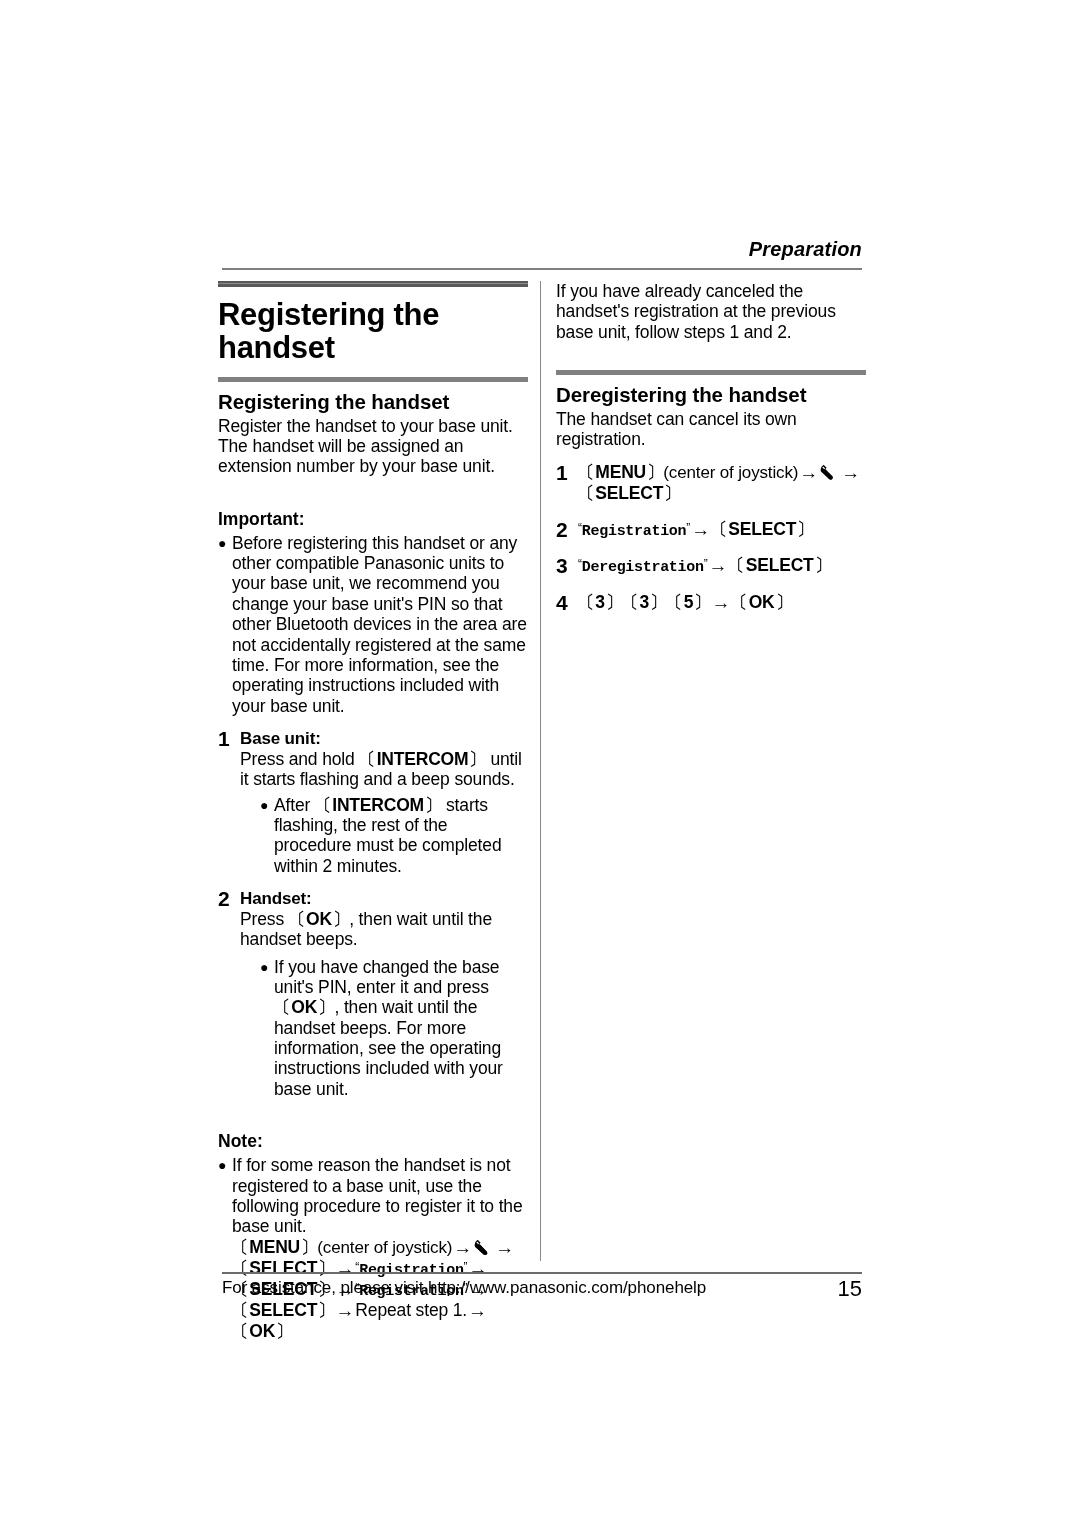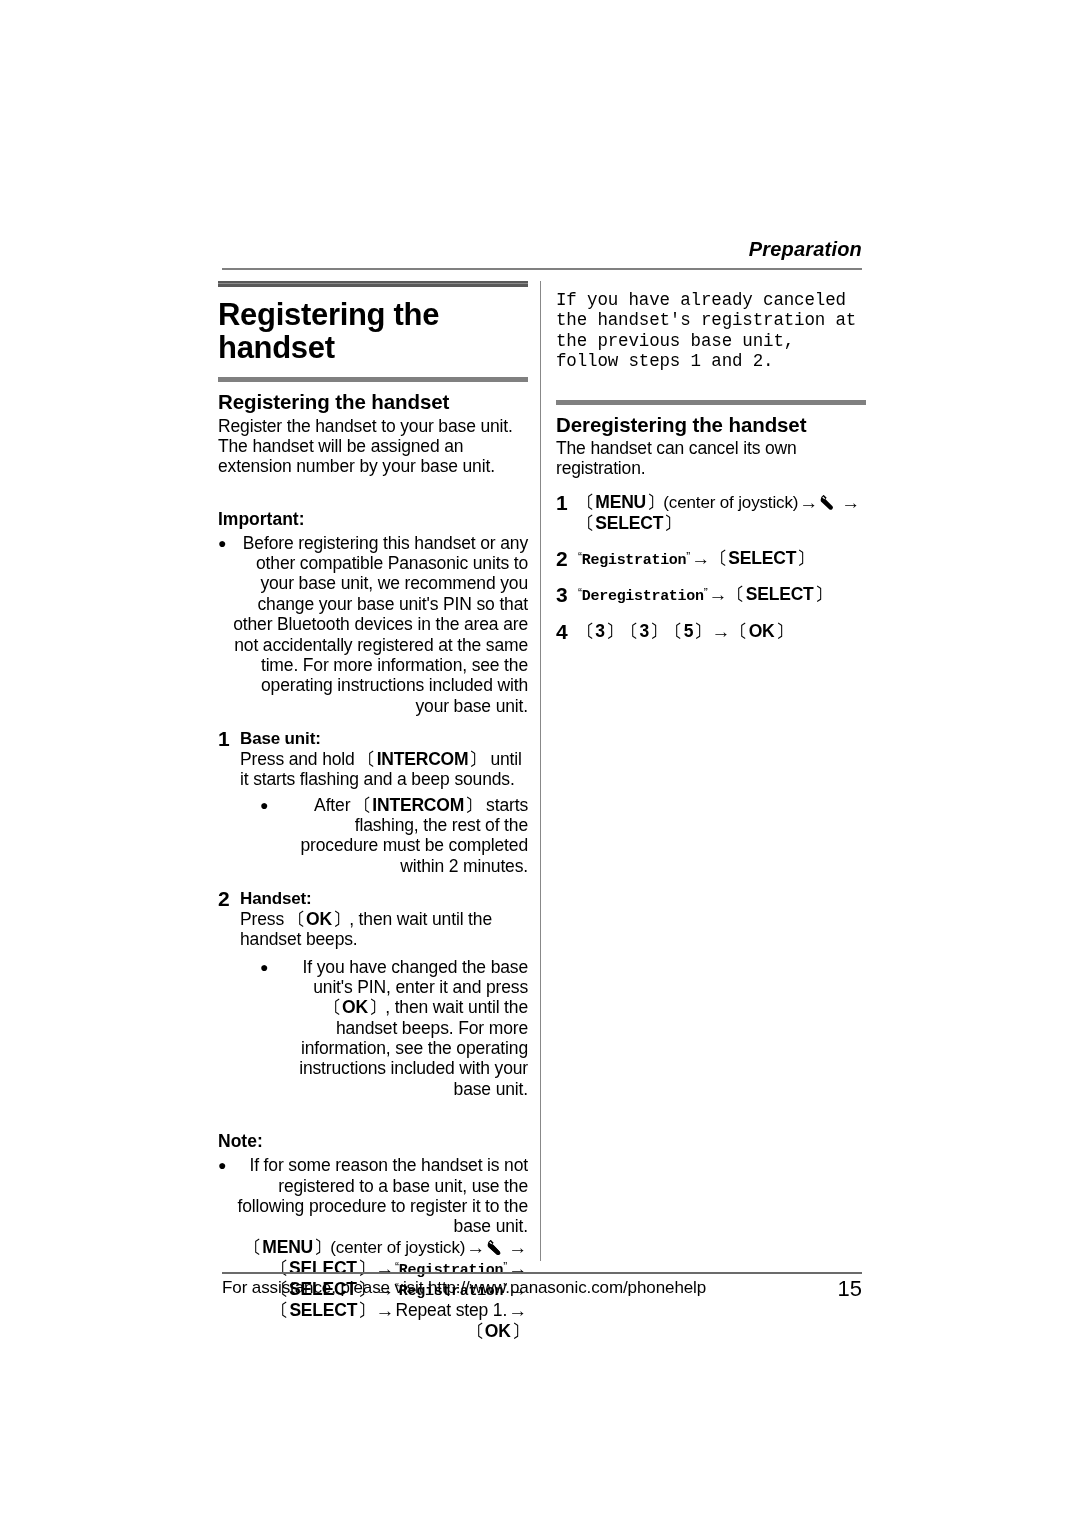--- a/index.html
+++ b/index.html
@@ -149,21 +149,21 @@
     line-height: 1.165;
     letter-spacing: -0.15px;
     margin-top: 3px;
   }
   .bullet-row .dot {
     flex: 0 0 auto;
     width: 14px;
     font-size: 14px;
     line-height: 1.45;
   }
-  .bullet-row .btext { flex: 1 1 auto; text-align: right; }
+  .bullet-row .btext { flex: 1 1 auto; }
   .bullet-indent { margin-left: 20px; }
 
   
   .step-row {
     display: flex;
     font-size: 17.5px;
     line-height: 1.165;
     letter-spacing: -0.15px;
     margin-top: 12px;
   }
@@ -290,21 +290,21 @@
         <span class="key"><span class="brk">〔</span><span>SELECT</span><span class="brk">〕</span></span><span class="arw">→</span><span class="qm">“</span><span class="lcd">Registration</span><span class="qm">”</span><span class="arw">→</span><br>
         <span class="key"><span class="brk">〔</span><span>SELECT</span><span class="brk">〕</span></span><span class="arw">→</span><span>Repeat step 1.</span><span class="arw">→</span><br>
         <span class="key"><span class="brk">〔</span><span>OK</span><span class="brk">〕</span></span>
       </span>
     </div>
 
   </div>
 
   <div class="col col-right">
 
-    <p class="body" style="margin-top:9px;font-family:Liberation Mono, monospace;">If you have already canceled the handset's registration at the previous base unit, follow steps 1 and 2.</p>
+    <p class="body" style="">If you have already canceled the handset's registration at the previous base unit, follow steps 1 and 2.</p>
 
     <div class="rule-med" style="margin-top:28px;"></div>
     <h2 class="section-title">Deregistering the handset</h2>
     <p class="body">The handset can cancel its own registration.</p>
 
     <div class="step-row" style="margin-top:13px;">
       <span class="num">1</span>
       <span class="stext"><span class="key"><span class="brk">〔</span><span>MENU</span><span class="brk">〕</span></span><span class="small-note">(center of joystick)</span><span class="arw">→</span><span class="wrench"><svg viewBox="0 0 24 20" width="19" height="15">
               <path d="M2.4 1.6 L6.4 5.6 L8.2 3.8 L4.2 -0.2 A8 8 0 0 0 0.6 8.8 L11.6 19.0 A3 3 0 0 0 16.0 15.0 L5.4 4.2 Z" fill="#000"></path>
               <path d="M3.6 2.0 L6.2 4.6 L5.0 5.8 L2.4 3.2 A5 5 0 0 1 3.6 2.0 Z" fill="#fff"></path>

